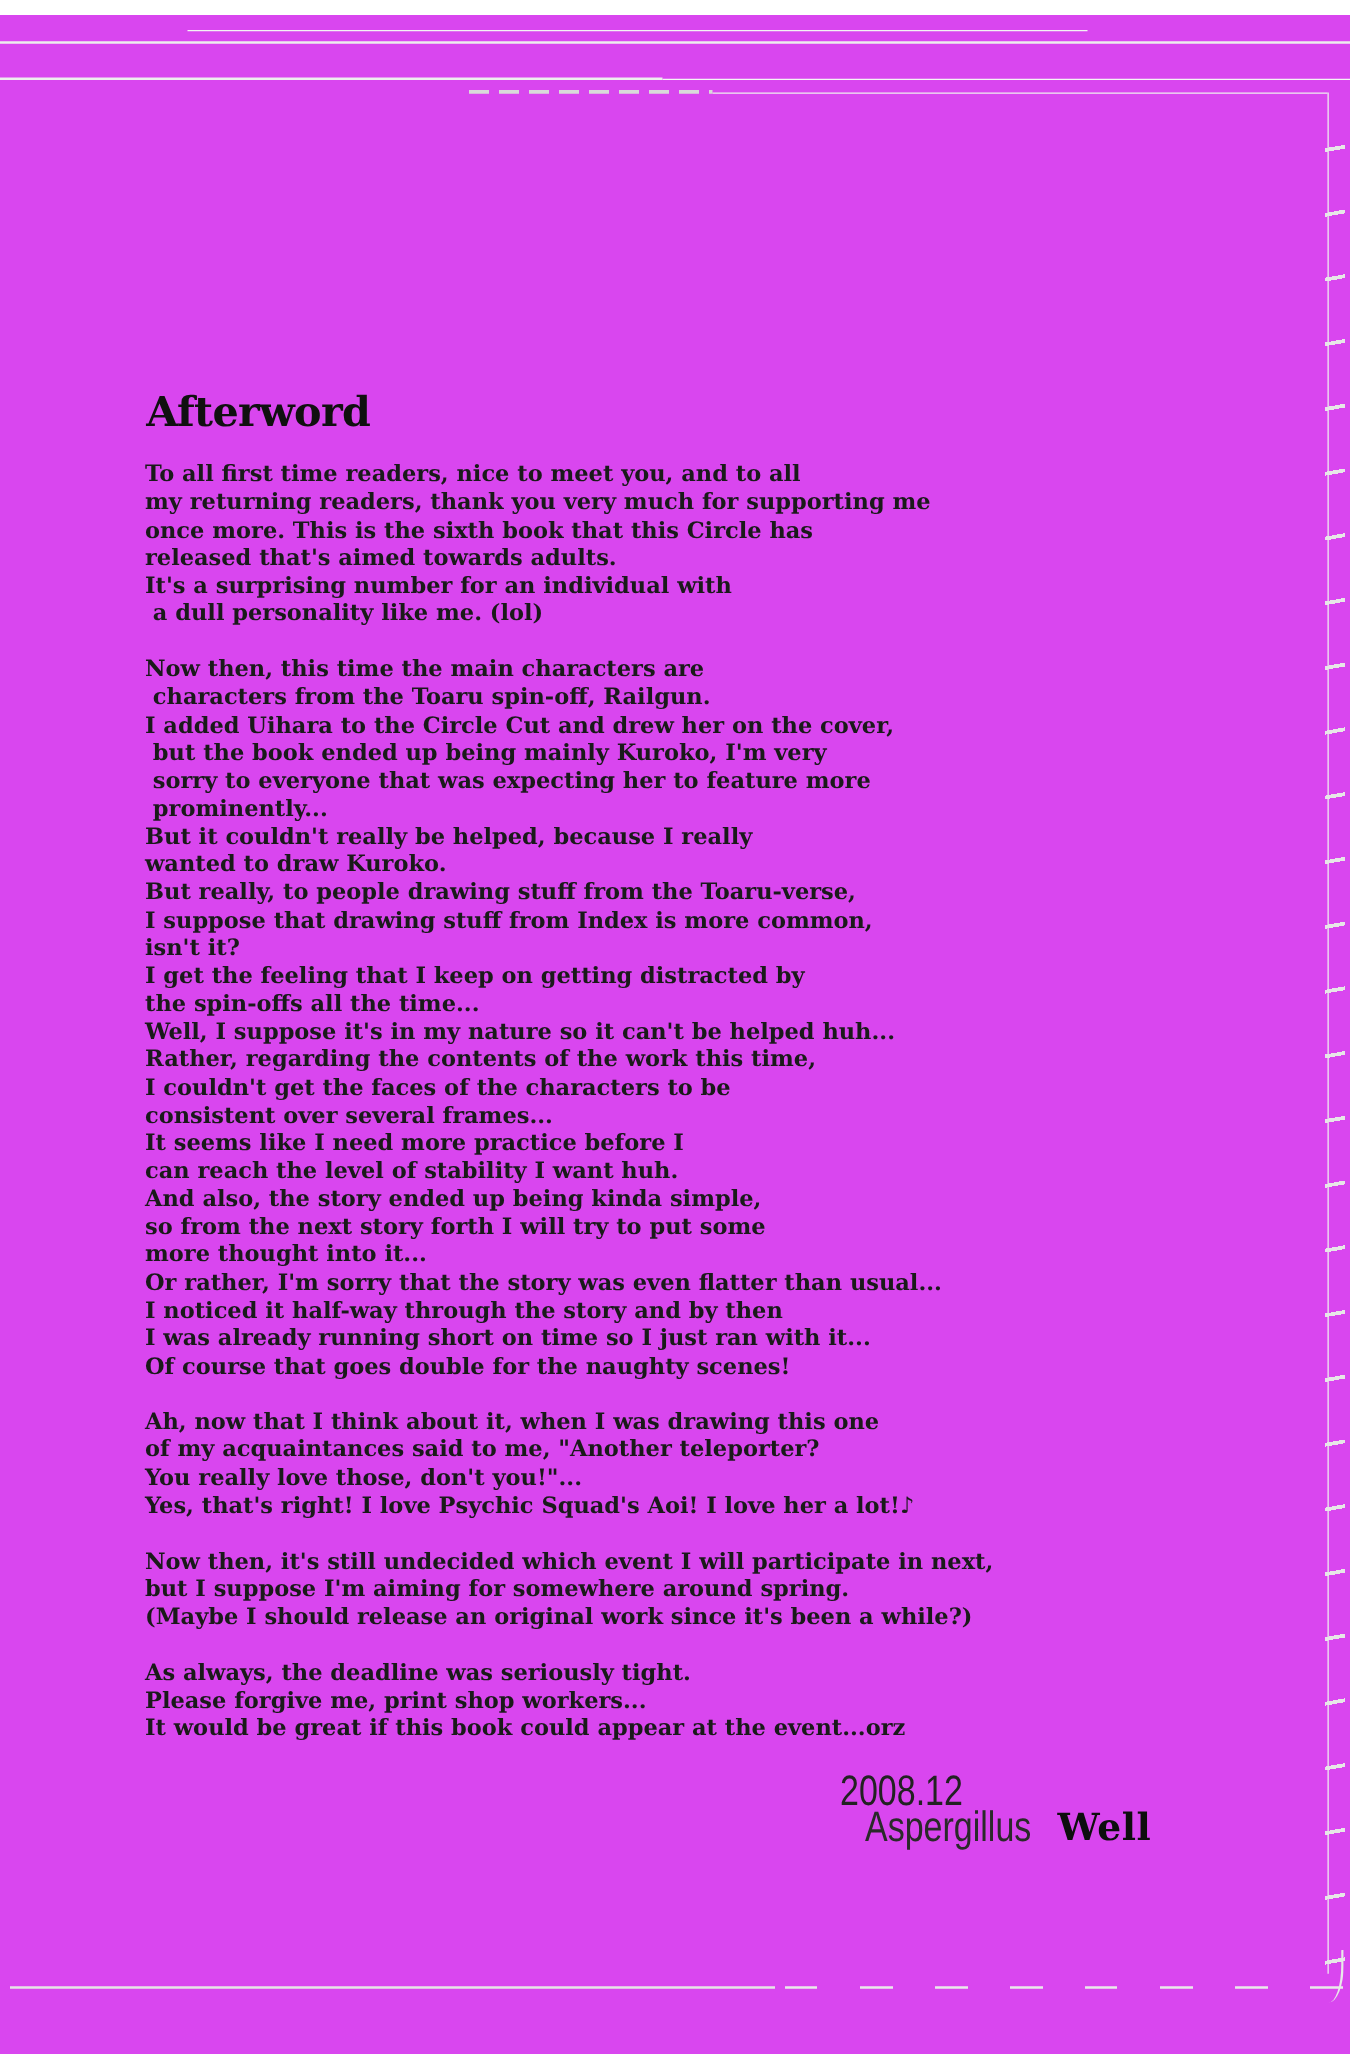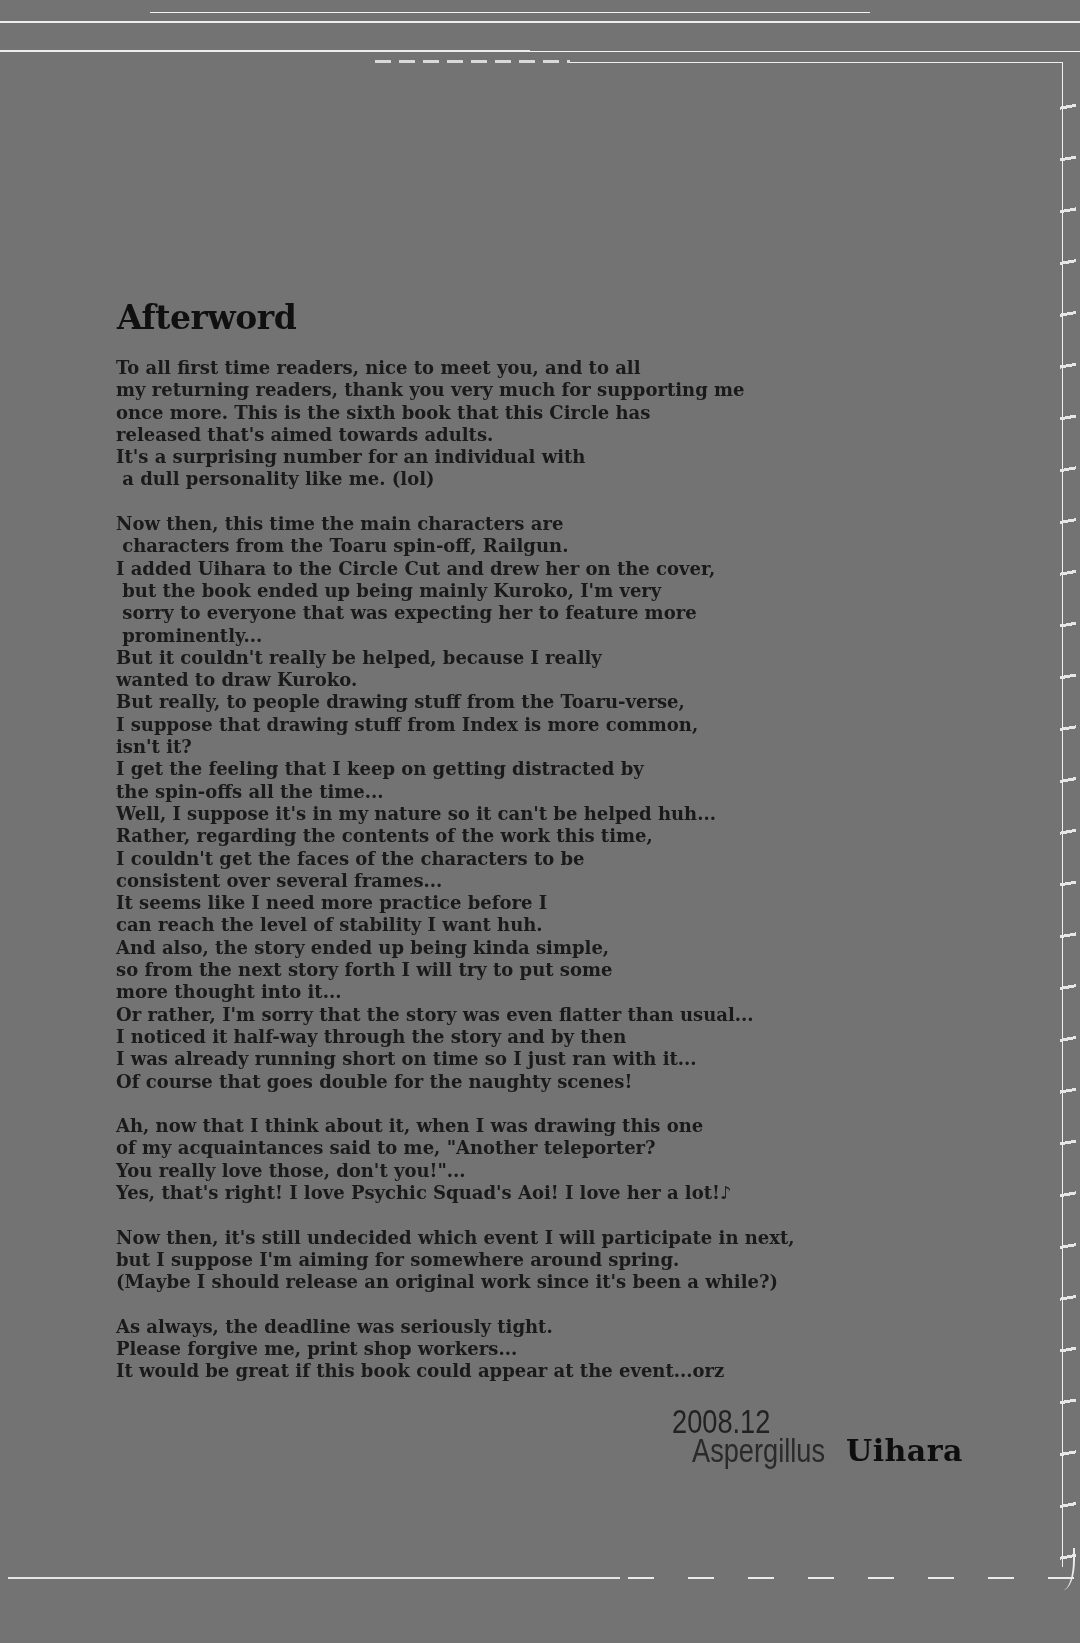--- a/index.html
+++ b/index.html
@@ -6,21 +6,22 @@
   html, body { width: 1080px; height: 1643px; }
   body {
     background: #ffffff;
     font-family: "DejaVu Serif", serif;
     overflow: hidden;
     position: relative;
   }
   .page {
     position: absolute;
     inset: 0;
-    background: #737373;
+    background: #d946ef;
+    margin-top: 12px;
   }
 
   
   .artifact { position: absolute; pointer-events: none; }
   .a-top1   { top: 12px;  left: 150px;  width: 720px;  height: 1px; background: #f3f3f3; }
   .a-top2   { top: 21px;  left: 0;      width: 1080px; height: 2px; background: #ededed; }
   .a-top3   { top: 50px;  left: 0;      width: 530px;  height: 2px; background: #eeeeee; }
   .a-top4   { top: 51px;  left: 530px;  width: 550px;  height: 1px; background: #f5f5f5; }
   .a-dash   { top: 60px;  left: 375px;  width: 195px;  height: 3px;
               background: repeating-linear-gradient(90deg, #d9d9d9 0 16px, transparent 16px 24px); }
@@ -151,14 +152,14 @@
 (Maybe I should release an original work since it's been a while?)
 
 As always, the deadline was seriously tight.
 Please forgive me, print shop workers...
 It would be great if this book could appear at the event...orz</div>
 
   <div class="footer-date">2008.12</div>
 
   <div class="footer-circle">Aspergillus</div>
 
-  <div class="footer-author">Uihara</div>
+  <div class="footer-author">Well</div>
 </div>
 
 </body></html>

